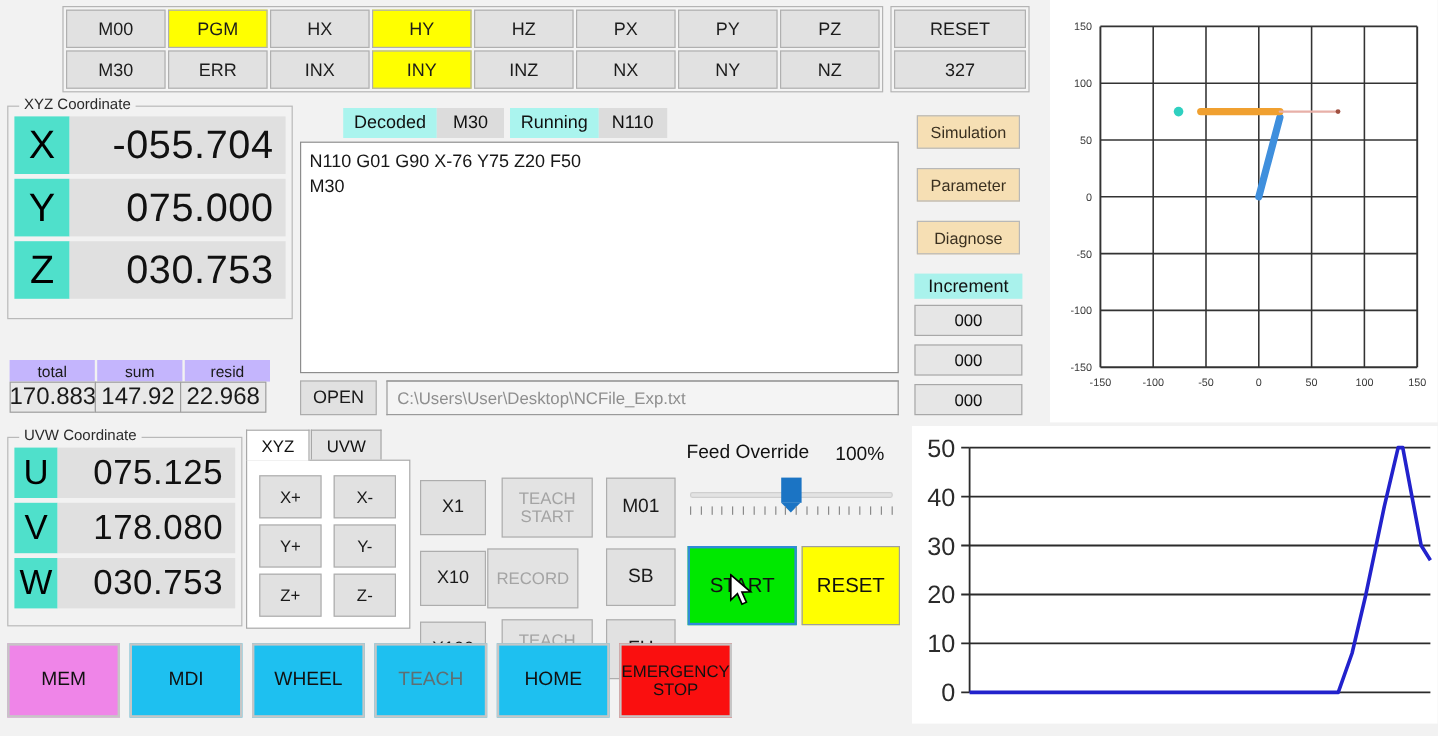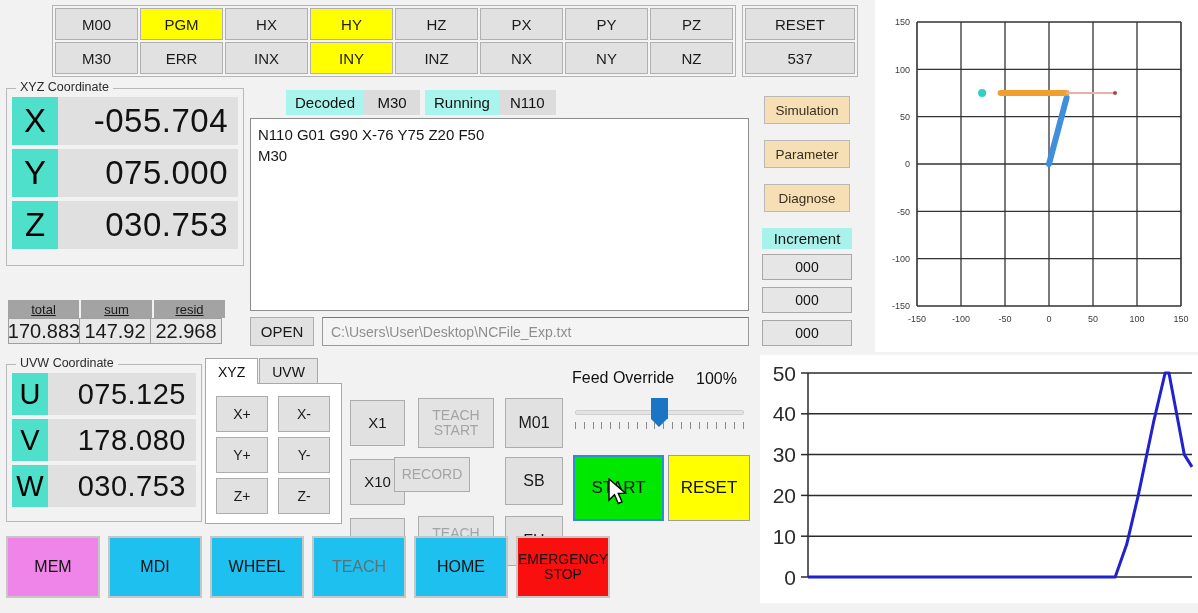--- a/index.html
+++ b/index.html
@@ -61,23 +61,23 @@
   .coord-val {
     flex: 1; background: #e0e0e0;
     display: flex; align-items: center; justify-content: flex-end;
     padding-right: 10px; font-size: 33px; color: #111; letter-spacing: 0.5px;
   }
 
   
   #totals { position: absolute; left: 8px; top: 300px; }
   .tot-head { display: flex; gap: 2px; }
   .tot-head div {
-    width: 71px; height: 18px; background: #a3a3a3;
-    display: flex; align-items: center; justify-content: center;
-    font-size: 13px; color: #1a1a1a; text-decoration: underline;
+    width: 71px; height: 18px; background: #c4b5fd;
+    display: flex; align-items: center; justify-content: center;
+    font-size: 13px; color: #1a1a1a;
   }
   .tot-vals { display: flex; }
   .tot-vals div {
     width: 72px; height: 26px; background: #e8e8e8;
     border: 1px solid #9f9f9f; margin-left: -1px;
     display: flex; align-items: center; justify-content: center;
     font-size: 20px; color: #1a1a1a;
   }
   .tot-vals div:first-child { margin-left: 0; }
 
@@ -249,21 +249,21 @@
         <div class="sbtn">NX</div>
         <div class="sbtn">NY</div>
         <div class="sbtn">NZ</div>
       </div>
     </div>
     <div class="grid-block" style="margin-left:6px">
       <div class="grid-row">
         <div class="sbtn rbtn">RESET</div>
       </div>
       <div class="grid-row">
-        <div class="sbtn rbtn">537</div>
+        <div class="sbtn rbtn">327</div>
       </div>
     </div>
   </div>
 
   <div class="groupbox" style="left:6px; top:88px; width:238px; height:178px;">
     <span class="gb-title">XYZ Coordinate</span>
     <div style="padding-top:8px">
       <div class="coord-row">
         <div class="coord-letter">X</div>
         <div class="coord-val">-055.704</div>
@@ -346,21 +346,21 @@
       <div class="tab inactive">UVW</div>
     </div>
   </div>
 
   <div class="btn midbtn" style="left:350px; top:360px; width:55px; height:46px; font-size:15px;">X1</div>
   <div class="btn midbtn" style="left:350px; top:419px; width:55px; height:46px; font-size:15px;">X10</div>
   <div class="btn midbtn" style="left:350px; top:478px; width:55px; height:46px; font-size:15px;">X100</div>
 
   <div class="btn midbtn disabled" style="left:418px; top:358px; width:76px; height:50px; white-space:pre-line;">TEACH
 START</div>
-  <div class="btn midbtn disabled" style="left:394px; top:417px; width:76px; height:35px; white-space:pre-line;">RECORD</div>
+  <div class="btn midbtn disabled" style="left:406px; top:417px; width:76px; height:50px; white-space:pre-line;">RECORD</div>
   <div class="btn midbtn disabled" style="left:418px; top:476px; width:76px; height:50px; white-space:pre-line;">TEACH
 END</div>
 
   <div class="btn midbtn" style="left:505px; top:358px; width:58px; height:50px; font-size:16px;">M01</div>
   <div class="btn midbtn" style="left:505px; top:417px; width:58px; height:48px; font-size:16px;">SB</div>
   <div class="btn midbtn" style="left:505px; top:476px; width:58px; height:50px; font-size:16px;">FH</div>
 
   <div id="feed-label">Feed Override</div>
   <div id="feed-pct">100%</div>
   <div id="slider-track"></div>

